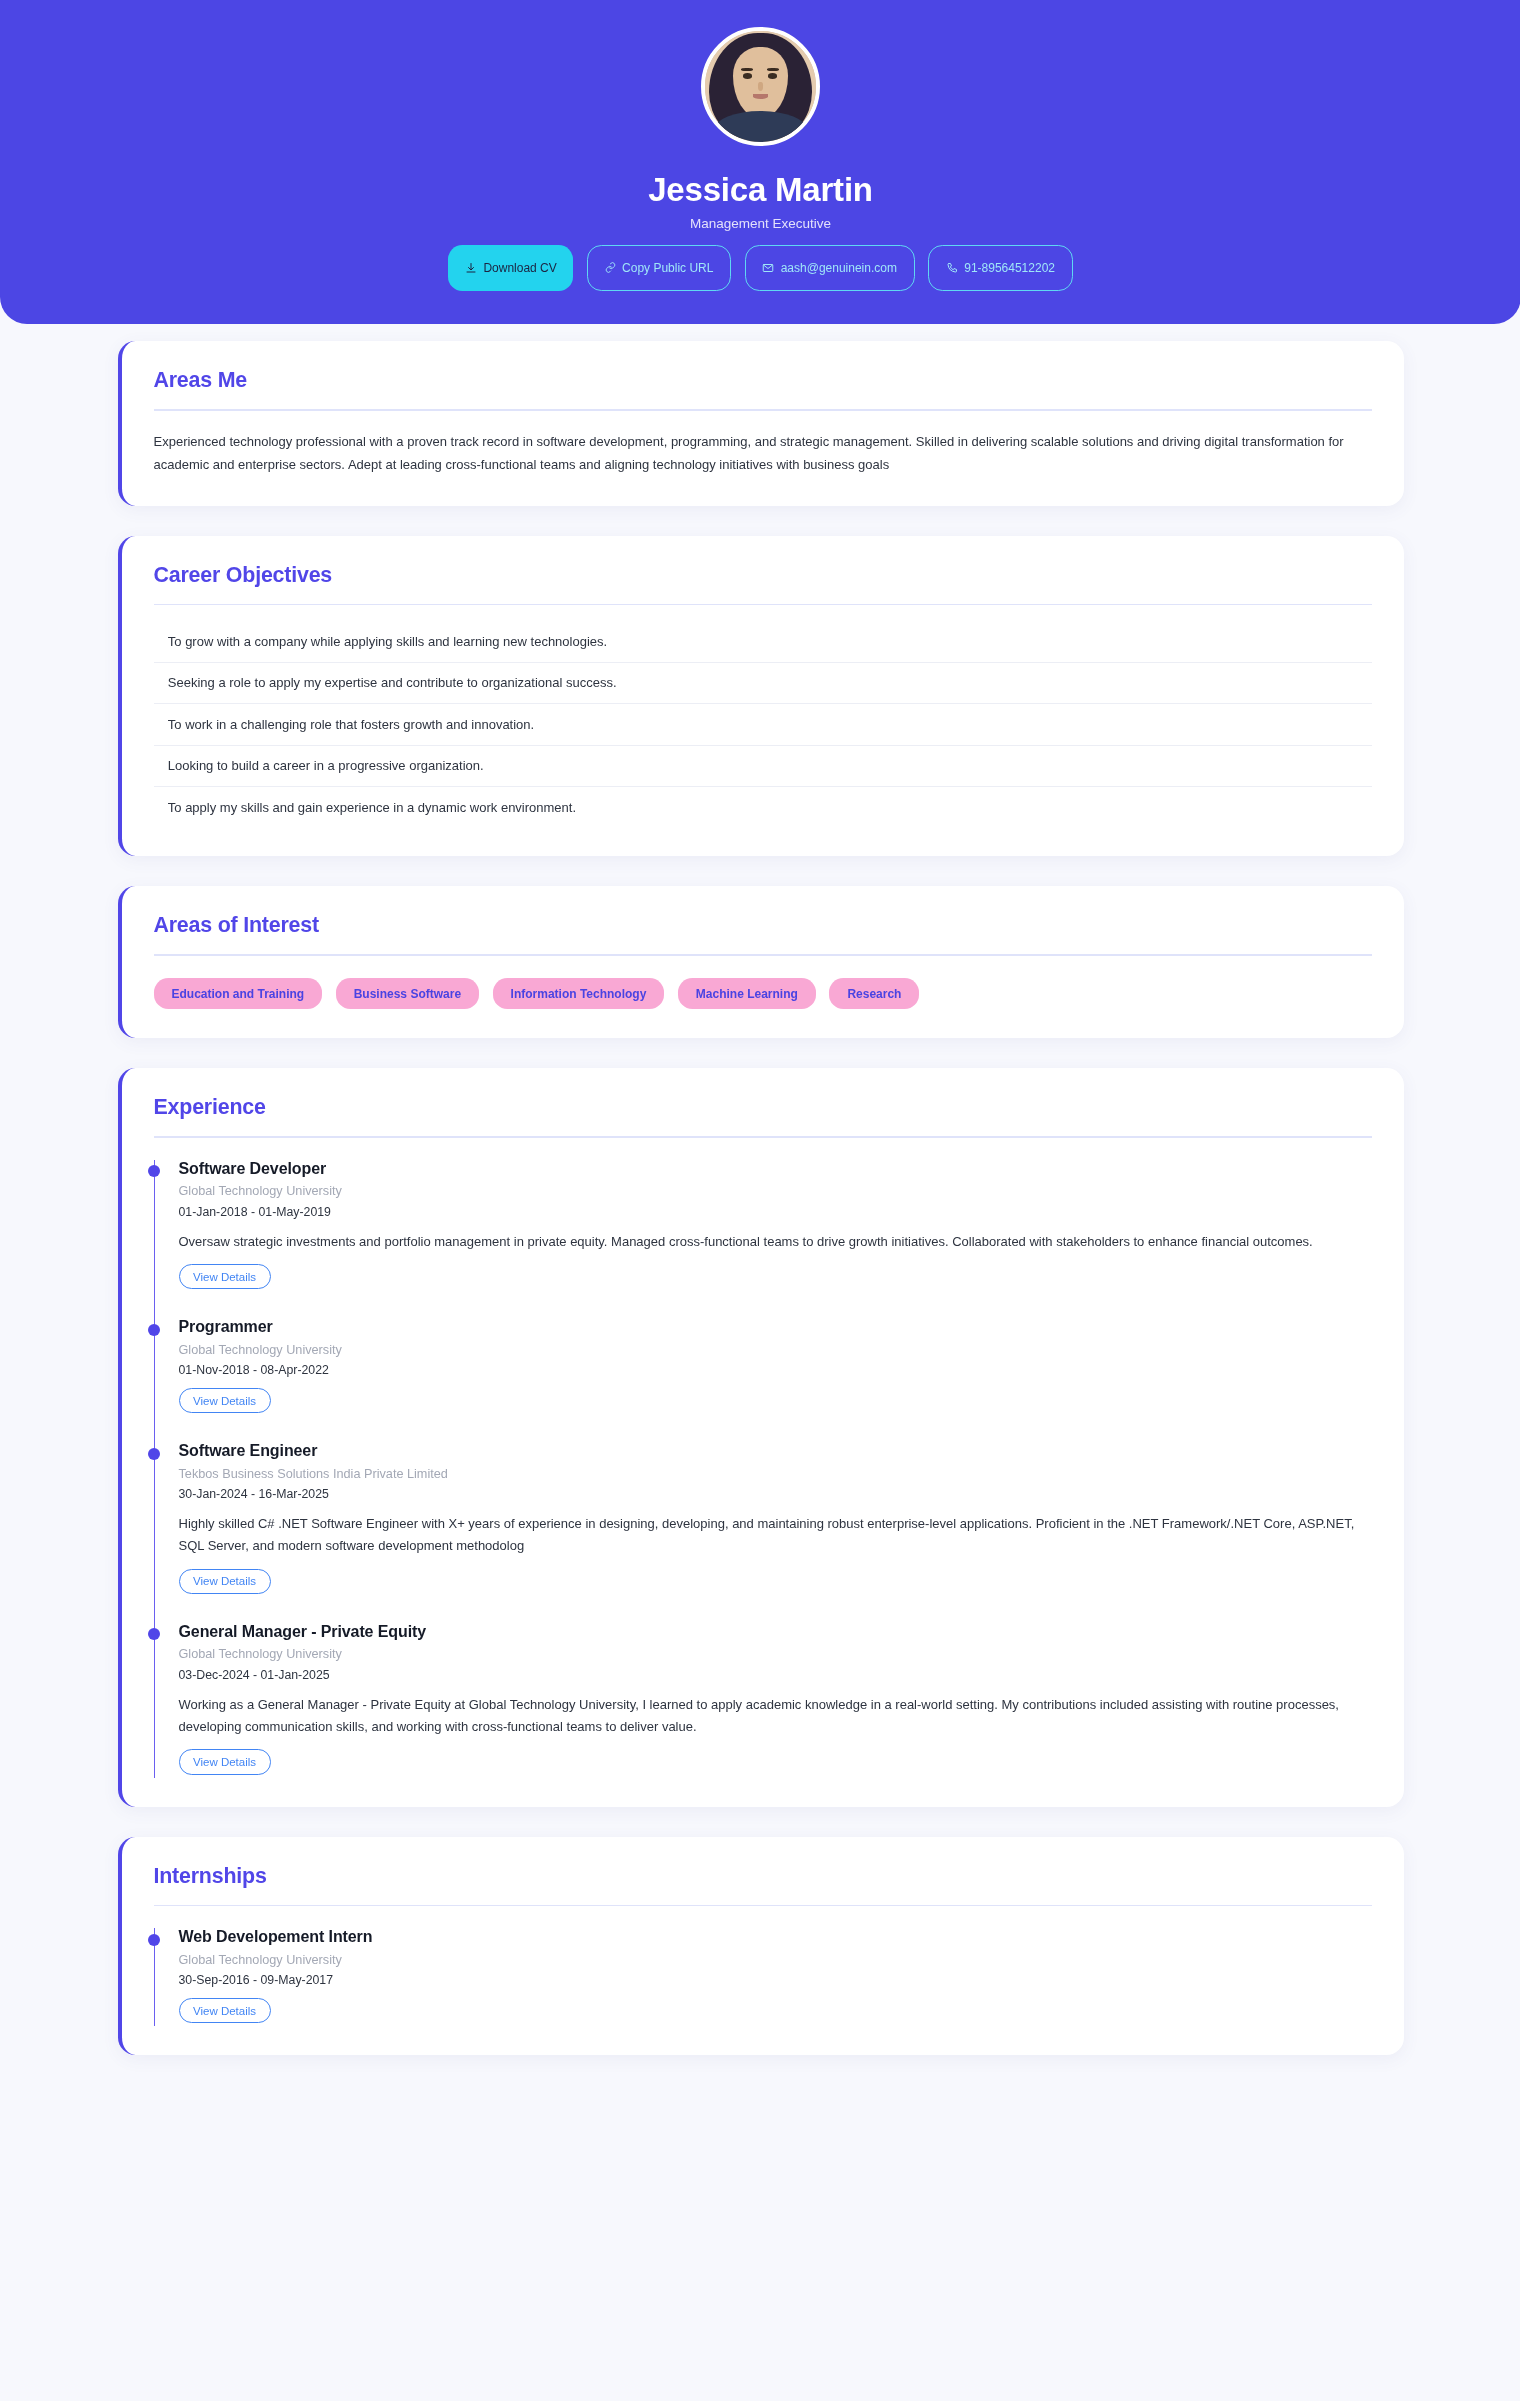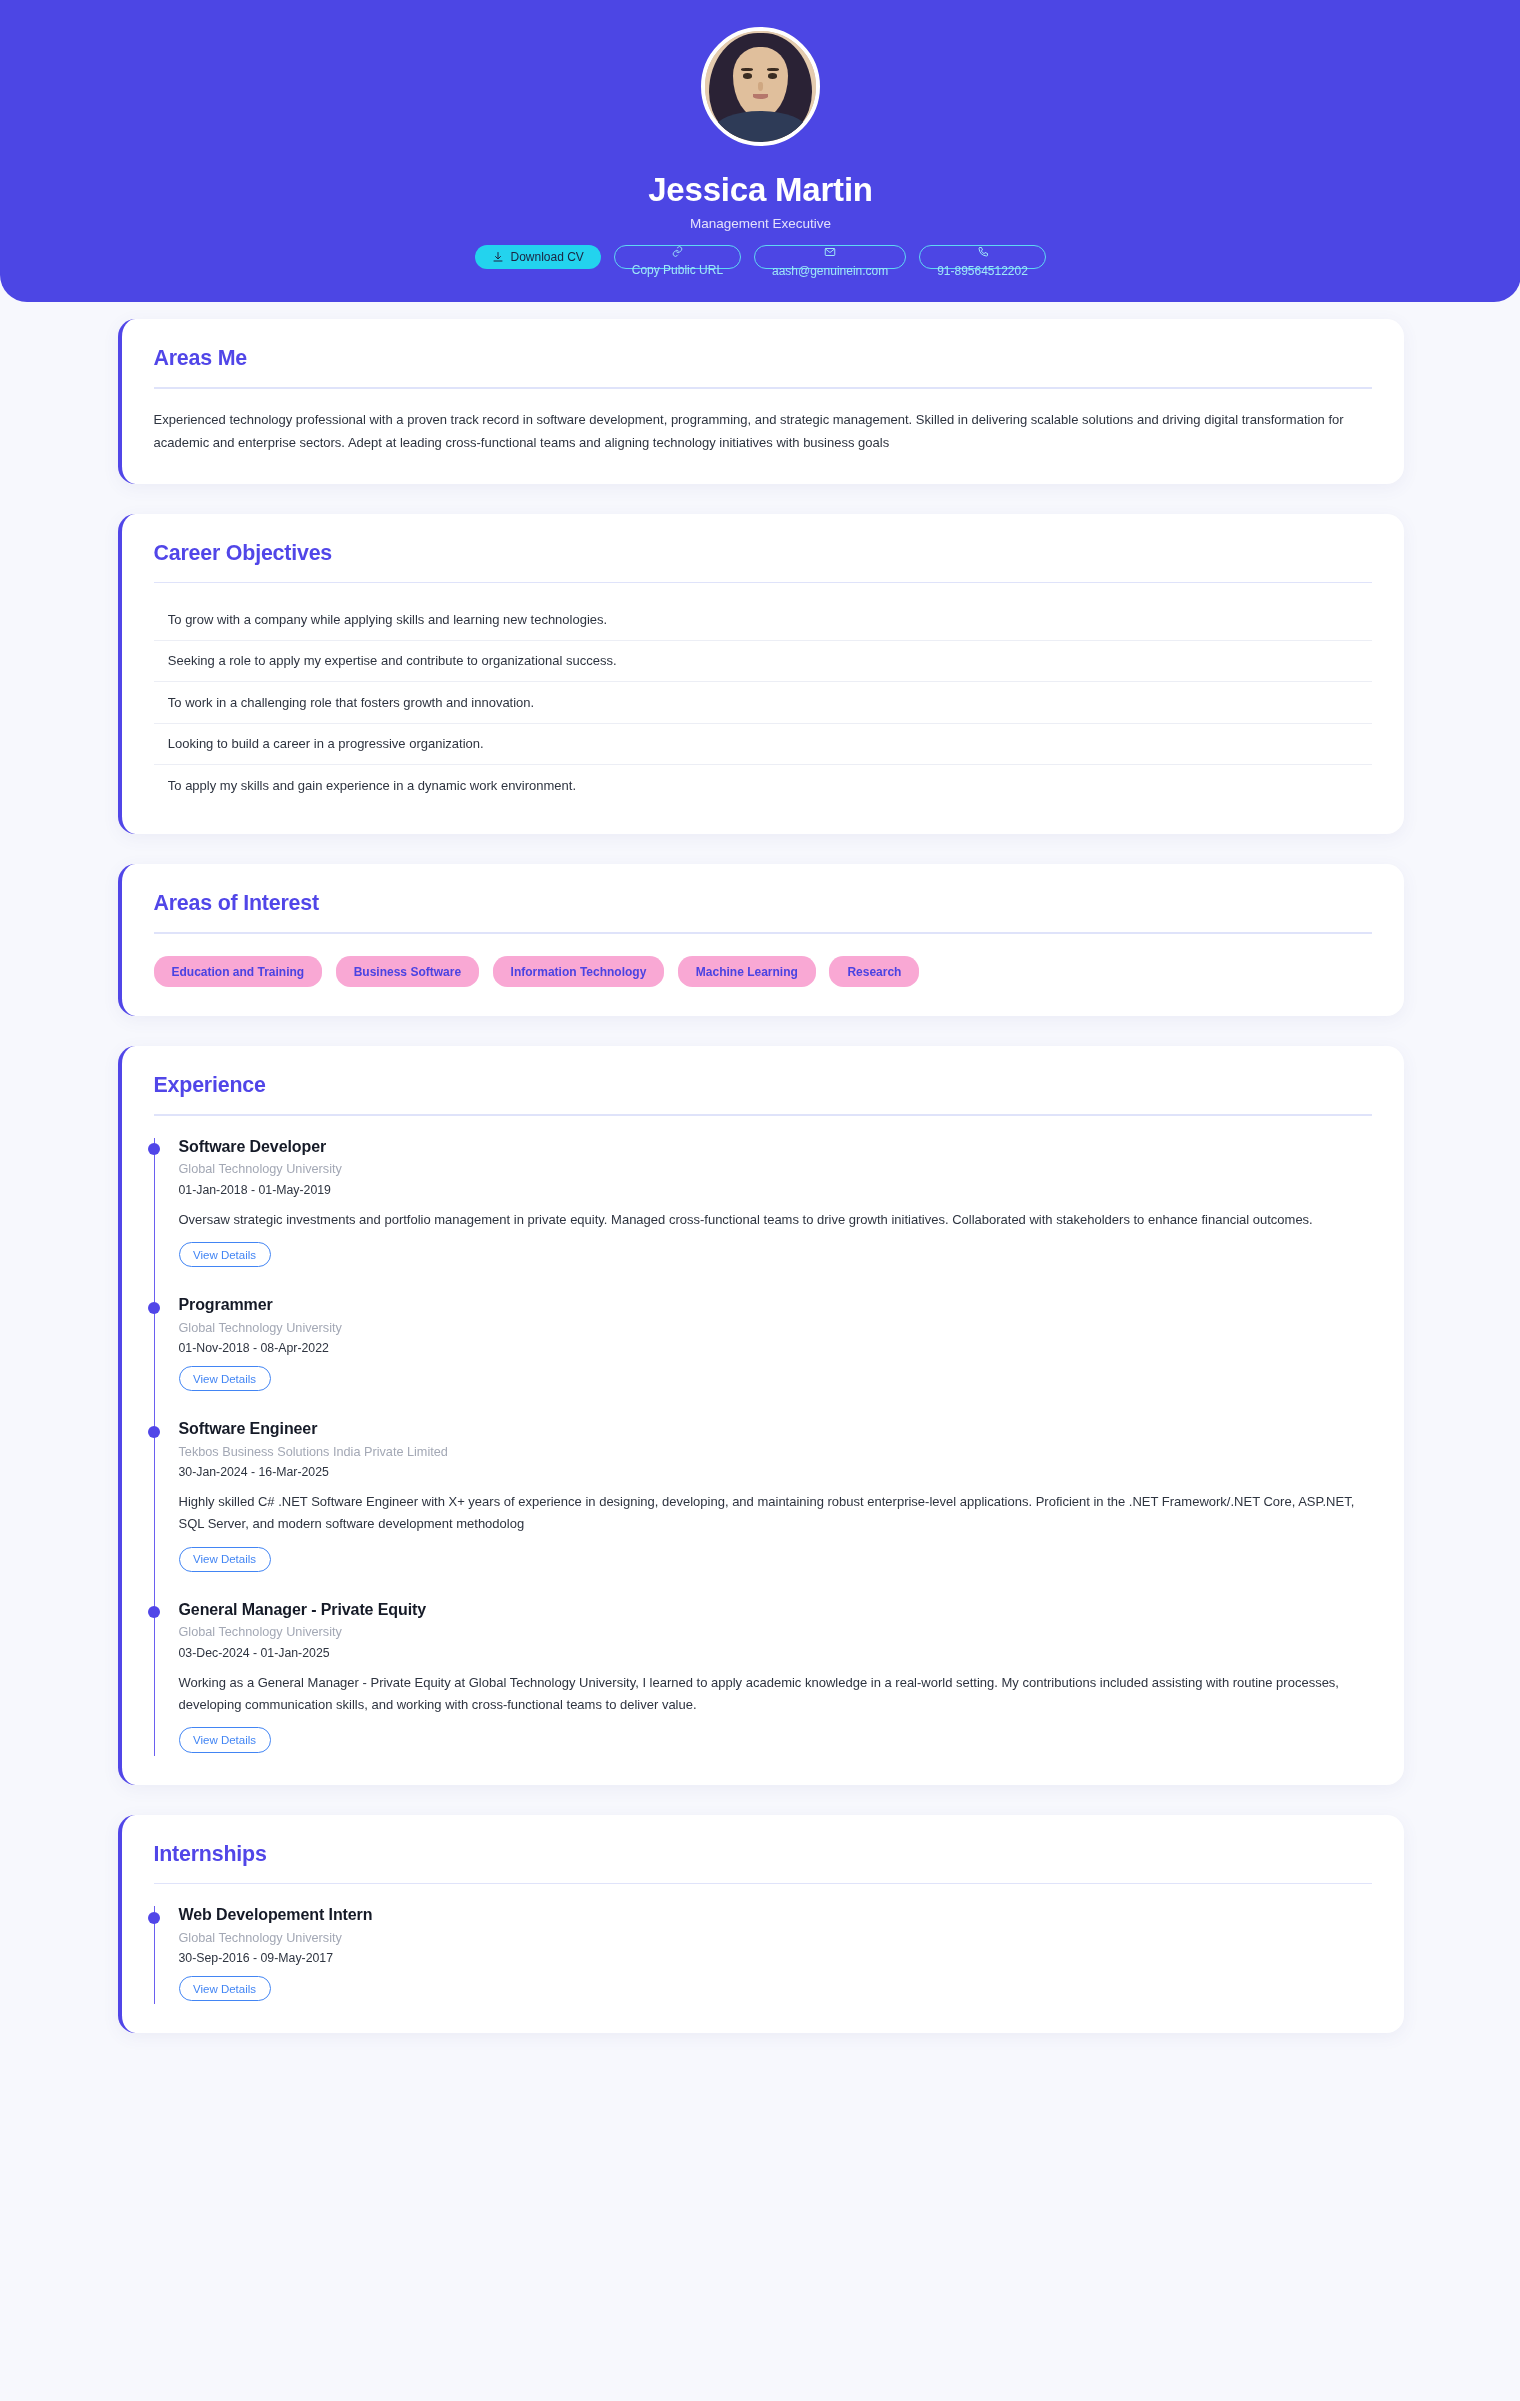--- a/index.html
+++ b/index.html
@@ -78,40 +78,39 @@
     display: flex;
     justify-content: center;
     align-items: center;
     gap: 13.5px;
   }
 
   .btn-pill {
     display: inline-flex;
     align-items: center;
     gap: 6.4px;
-    height: 24px;
+    height: 46px;
     padding: 0 16.7px;
     border-radius: 14.3px;
     font-size: 12px;
     white-space: nowrap;
     cursor: pointer;
   }
 
   .btn-download {
     background: #23d3ee;
     color: #1c2340;
     border: none;
     font-weight: normal;
   }
 
   .btn-outline {
     background: transparent;
     border: 1.1px solid #5fd8f2;
     color: #9fe6f8;
-    flex-direction: column;
   }
 
   .btn-pill svg { display: block; }
 
   
   .sheet {
     padding: 17.5px 0 32px 0;
   }
 
   .card {

